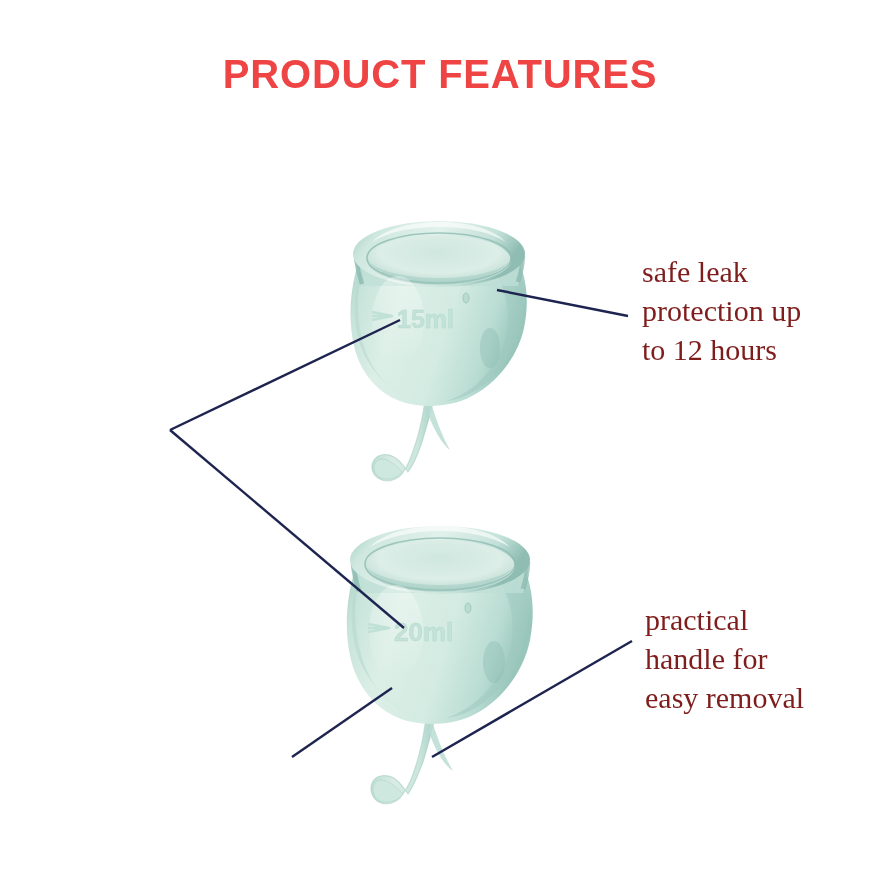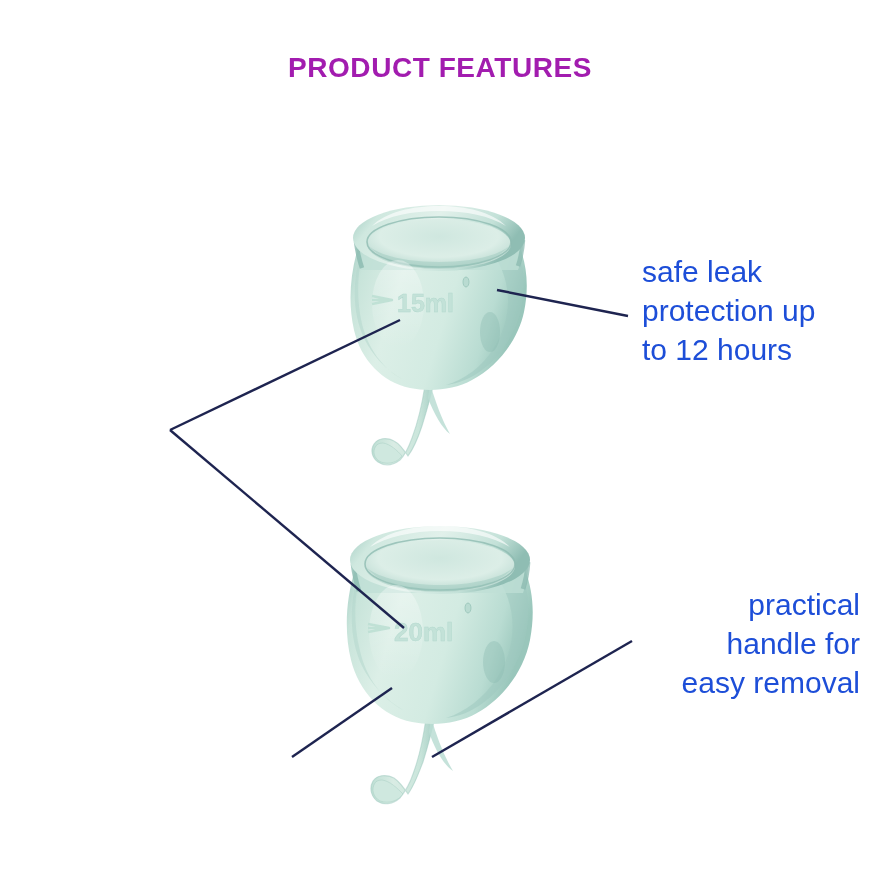--- a/index.html
+++ b/index.html
@@ -16,51 +16,50 @@
     font-family: "Liberation Sans", sans-serif;
   }
 
   
   #page-title {
     position: absolute;
     top: 52px;
     left: 0;
     width: 880px;
     text-align: center;
-    font-size: 28px;
+    font-size: 40px;
     font-weight: bold;
     letter-spacing: 0.02em;
-    color: #a21caf;
+    color: #ef4444;
     font-family: "Liberation Sans", sans-serif;
   }
 
   
   .callout {
     position: absolute;
-    color: #1d4ed8;
+    color: #7f1d1d;
     font-size: 30px;
     line-height: 1.3;
-    font-family: Liberation Sans, sans-serif;
+    font-family: Liberation Serif, serif;
     white-space: pre-line;
   }
   #callout-capacity {
     left: 50px;
     top: 292px;
     width: 175px;
   }
   #callout-leak {
     left: 642px;
     top: 252px;
     width: 215px;
   }
   #callout-handle {
     left: 645px;
-    top: 585px;
+    top: 600px;
     width: 215px;
-    text-align: right;
   }
   #callout-surface {
     left: 50px;
     top: 698px;
     width: 260px;
   }
 
   
   #connectors {
     position: absolute;
@@ -70,21 +69,21 @@
     height: 880px;
     pointer-events: none;
   }
 
   
   .cup {
     position: absolute;
   }
   #cup-15ml {
     left: 342px;
-    top: 200px;
+    top: 216px;
     width: 196px;
     height: 280px;
   }
   #cup-20ml {
     left: 338px;
     top: 520px;
     width: 204px;
     height: 300px;
     text-align: right;
   }

